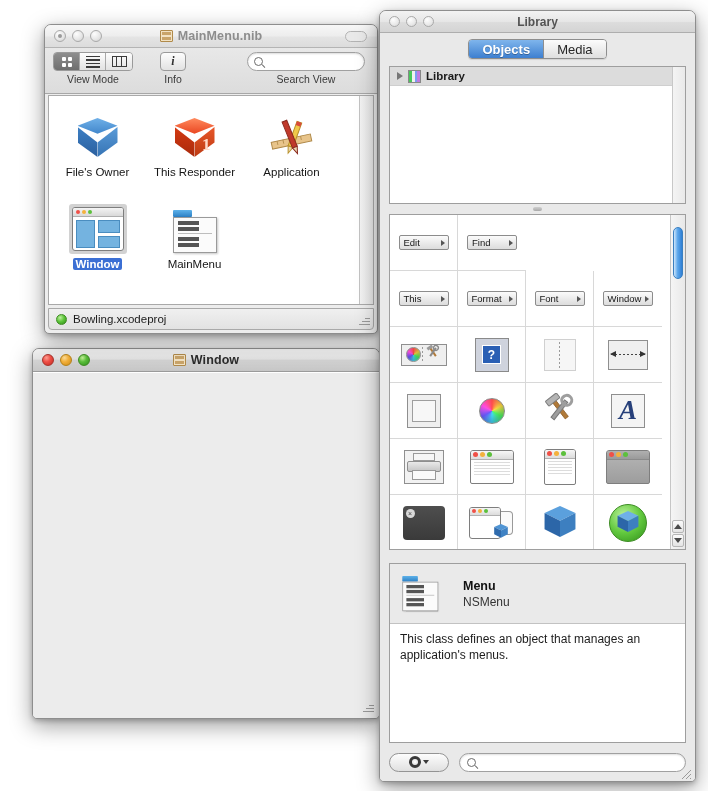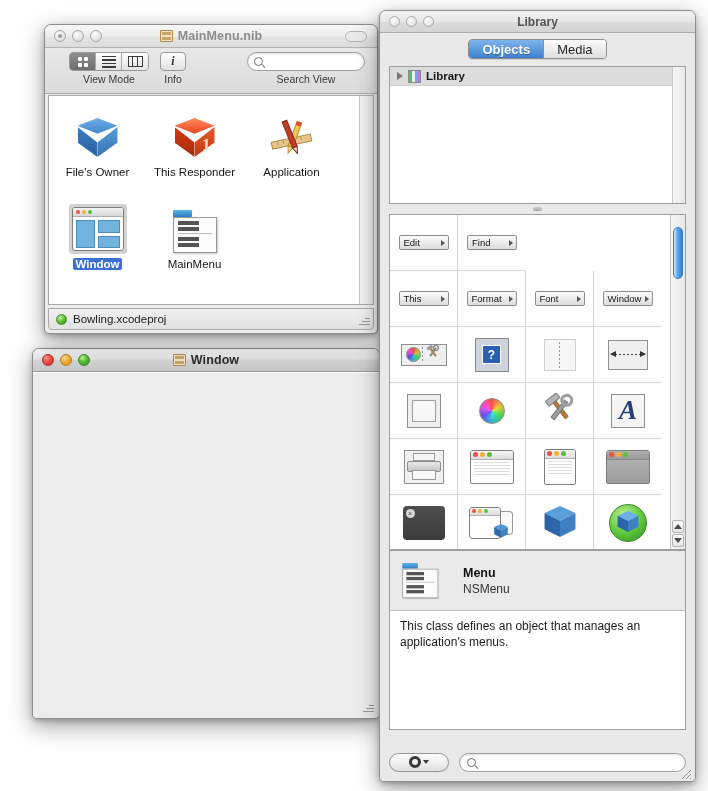--- a/index.html
+++ b/index.html
@@ -246,21 +246,21 @@
   .gridscroll{position:absolute;right:0;top:0;bottom:0;width:15px;
     background:linear-gradient(to right,#f5f5f5,#e8e8e8);border-left:1px solid #c6c6c6;}
   .thumb{position:absolute;left:2px;right:2px;top:12px;height:52px;border-radius:6px;
     background:linear-gradient(to right,#cfe6fb,#5ea8ec 45%,#2f7fd4 100%);border:1px solid #3a7fc0;}
   .arrbtns{position:absolute;left:1px;right:1px;bottom:2px;}
   .arrbtn{height:13px;display:flex;align-items:center;justify-content:center;
     background:linear-gradient(to bottom,#fbfbfb,#e4e4e4);border:1px solid #b6b6b6;border-radius:2px;margin-top:1px;}
   .arrbtn .up{width:0;height:0;border-left:4px solid transparent;border-right:4px solid transparent;border-bottom:5px solid #4a4a4a;}
   .arrbtn .dn{width:0;height:0;border-left:4px solid transparent;border-right:4px solid transparent;border-top:5px solid #4a4a4a;}
 
-  .detail{position:relative;height:180px;background:#fff;border:1px solid #9e9e9e;margin-top:0;}
+  .detail{position:relative;height:180px;background:#fff;border:1px solid #9e9e9e;margin-top:13px;}
   .detail-head{height:60px;background:#eaeaea;border-bottom:1px solid #c2c2c2;display:flex;align-items:center;gap:12px;padding-left:9px;}
   .detail-names{display:flex;flex-direction:column;gap:2px;}
   .dn-title{font-size:12.5px;font-weight:700;color:#111;}
   .dn-class{font-size:12px;color:#333;}
   .detail-desc{padding:8px 10px;font-size:12px;color:#1c1c1c;line-height:1.33;}
 
   .lib-footer{position:absolute;left:9px;right:9px;bottom:8px;height:22px;display:flex;align-items:center;gap:10px;}
   .gearbtn{width:60px;height:19px;border:1px solid #949494;border-radius:10px;
     background:linear-gradient(to bottom,#fdfdfd,#e0e0e0);display:flex;align-items:center;justify-content:center;gap:2px;}
   .gear{width:12px;height:12px;border-radius:50%;border:3px solid #3a3a3a;position:relative;box-sizing:border-box;}
@@ -304,21 +304,21 @@
         <div class="light grey"></div>
       </div>
       <div class="title inactive">
         <span class="docicon"></span>
         <span>MainMenu.nib</span>
       </div>
       <div class="title-pill"></div>
     </div>
 
     <div class="nib-toolbar">
-      <div class="tb-group" style="left:24px;top:4px;">
+      <div class="tb-group" style="left:8px;top:4px;">
         <div class="seg">
           <div class="on">
             <span class="ic-grid">
                 <i></i>
                 <i></i>
                 <i></i>
                 <i></i>
               </span>
           </div>
           <div>

